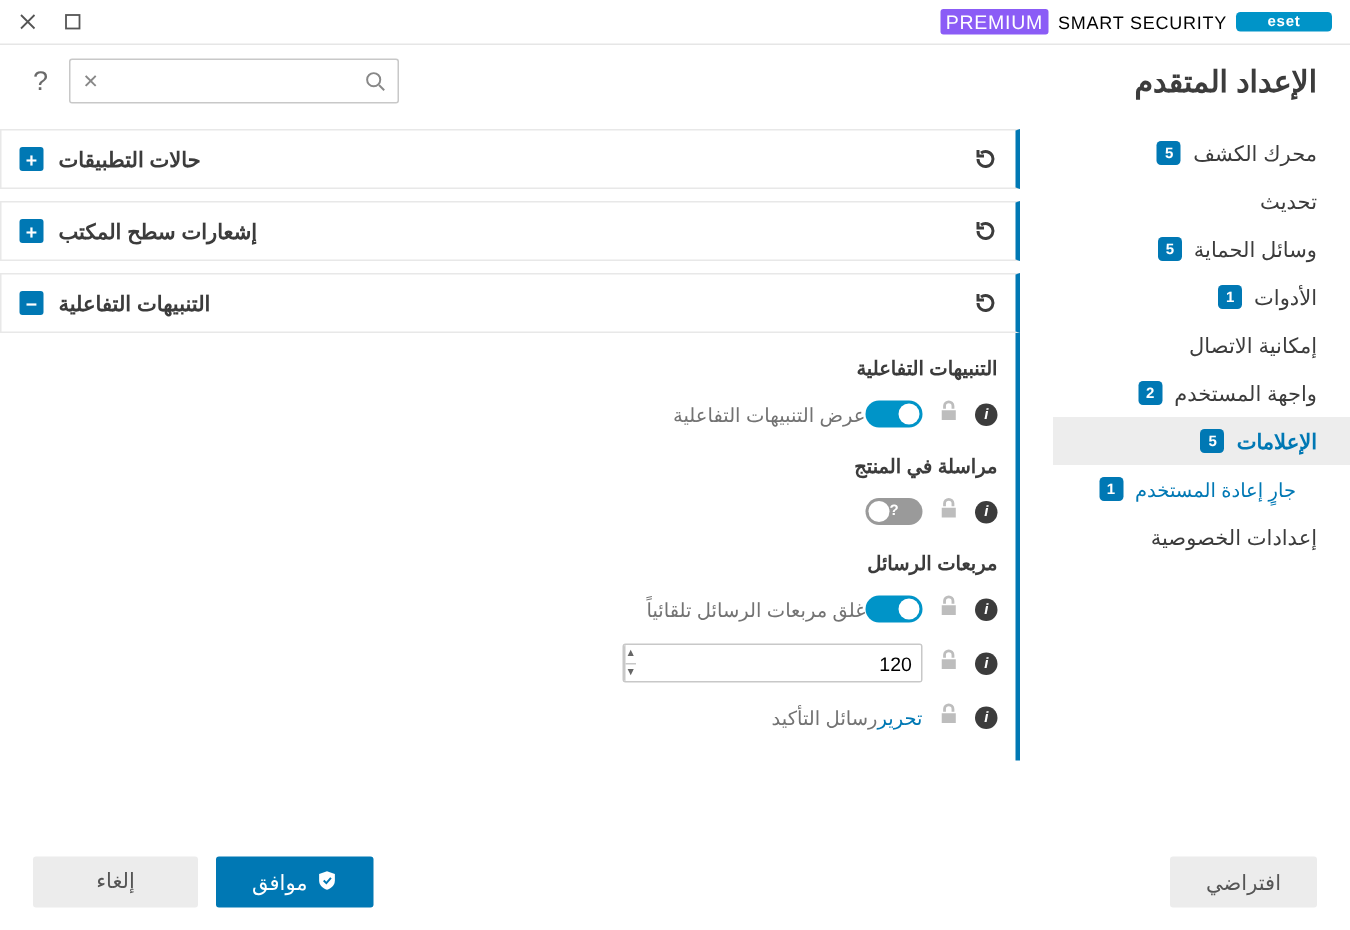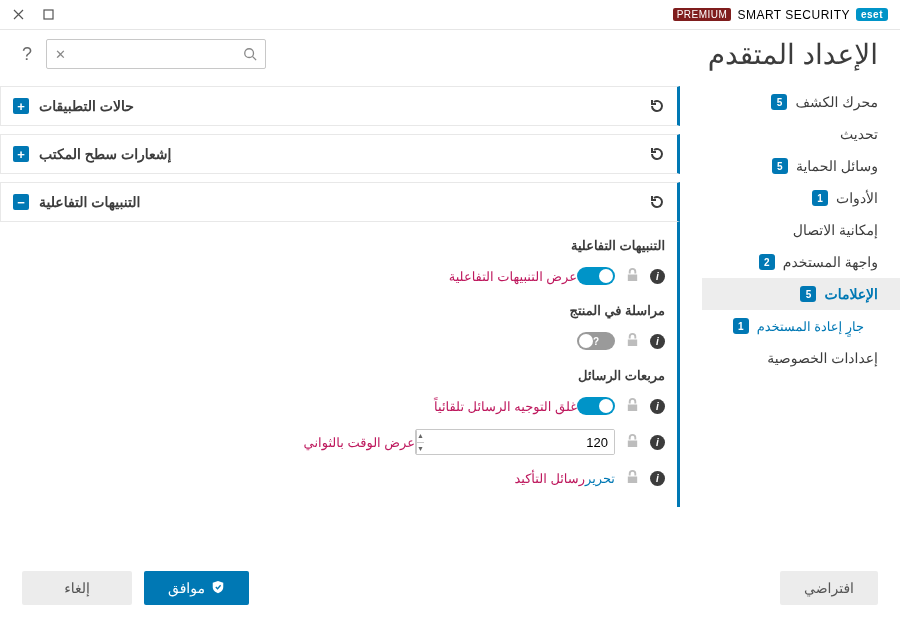--- a/index.html
+++ b/index.html
@@ -1,30 +1,30 @@
 <!DOCTYPE html>
 <html dir="rtl" lang="ar"><head>
 <meta charset="utf-8">
 <style>
 * { margin: 0; padding: 0; box-sizing: border-box; font-family: "Segoe UI", Tahoma, Arial, sans-serif; }
 body { width: 900px; height: 620px; background: #fff; color: #404040; overflow: hidden; position: relative; }
 
 
 .titlebar { height: 30px; display: flex; align-items: center; justify-content: space-between; padding: 0 12px; border-bottom: 1px solid #e6e6e6; }
 .titlebar-left { display: flex; align-items: center; gap: 6px; }
-.brand-eset { background: #0094c8; color: #fff; font-size: 10px; font-weight: 700; border-radius: 3px; padding: 1px 5px; letter-spacing: 0.5px; }
+.brand-eset { background: #0094c8; color: #fff; font-size: 10px; font-weight: 700; border-radius: 3px; padding: 1px 21px; letter-spacing: 0.5px; }
 .brand-text { font-size: 12px; color: #000000; letter-spacing: 0.5px; }
-.brand-premium { background: #7f1d1d; color: #fff; font-size: 10px; padding: 1px 4px; border-radius: 2px; letter-spacing: 0.5px; }
+.brand-premium { background: #8b5cf6; color: #fff; font-size: 13px; padding: 1px 4px; border-radius: 2px; letter-spacing: 0.5px; }
 .titlebar-right { display: flex; gap: 18px; }
 .winbtn { width: 12px; height: 12px; cursor: pointer; display: flex; align-items: center; justify-content: center; }
 .winbtn svg { width: 11px; height: 11px; stroke: #555; stroke-width: 1.2; fill: none; }
 
 
 .header { height: 48px; display: flex; align-items: center; justify-content: space-between; padding: 0 22px; }
-.header-title { font-size: 28px; color: #3c3c3c; font-weight: 400; }
+.header-title { font-size: 20px; color: #3c3c3c; font-weight: 700; }
 .header-tools { display: flex; align-items: center; gap: 14px; }
 .help-icon { font-size: 18px; color: #6a6a6a; cursor: pointer; }
 .searchbox { position: relative; width: 220px; height: 30px; border: 1px solid #c8c8c8; border-radius: 2px; display: flex; align-items: center; }
 .searchbox input { flex: 1; border: none; outline: none; height: 100%; padding: 0 28px 0 28px; font-size: 13px; background: transparent; }
 .searchbox .s-icon { position: absolute; right: 8px; top: 50%; transform: translateY(-50%); width: 14px; height: 14px; }
 .searchbox .s-clear { position: absolute; left: 8px; top: 50%; transform: translateY(-50%); font-size: 13px; color: #888; cursor: pointer; }
 
 
 .main { display: flex; height: 478px; }
 .sidebar { width: 198px; padding-top: 8px; }
@@ -40,21 +40,21 @@
 .panel-hdr { height: 40px; border: 1px solid #e8e8e8; border-right: 3px solid #0078b4; background: #fff; display: flex; align-items: center; justify-content: space-between; padding: 0 12px; cursor: pointer; }
 .panel-hdr-right { display: flex; align-items: center; gap: 10px; }
 .panel-title { font-size: 14px; color: #3c3c3c; font-weight: 600; }
 .exp-icon { width: 16px; height: 16px; background: #0078b4; color: #fff; display: flex; align-items: center; justify-content: center; font-size: 13px; font-weight: 700; border-radius: 2px; }
 .reset-icon { width: 16px; height: 16px; cursor: pointer; }
 .reset-icon svg { width: 16px; height: 16px; stroke: #3c3c3c; stroke-width: 2; fill: none; }
 
 .panel-body { border-right: 3px solid #0078b4; padding: 6px 0 12px 0; }
 .subsection { font-size: 13px; font-weight: 700; color: #3c3c3c; padding: 10px 12px 6px 12px; text-align: right; }
 .row { display: flex; align-items: center; justify-content: space-between; padding: 6px 12px; min-height: 34px; }
-.row-label { font-size: 13px; color: #be185d; text-align: right; flex: 1; }
+.row-label { font-size: 13px; color: #737373; text-align: right; flex: 1; }
 .row-ctrl { display: flex; align-items: center; gap: 10px; direction: ltr; }
 .row-ctrl-wrap { display: flex; align-items: center; gap: 10px; }
 .info-icon { width: 15px; height: 15px; background: #3c3c3c; color: #fff; border-radius: 50%; display: flex; align-items: center; justify-content: center; font-size: 10px; font-weight: 700; font-style: italic; cursor: pointer; }
 .lock-icon { color: #bdbdbd; }
 .lock-icon svg { width: 15px; height: 15px; fill: #bdbdbd; }
 
 
 .toggle { width: 38px; height: 18px; border-radius: 10px; position: relative; cursor: pointer; }
 .toggle.on { background: #0094c8; }
 .toggle.off { background: #9a9a9a; }
@@ -235,39 +235,38 @@
             <span class="info-icon">i</span>
             <div class="row-ctrl">
               <div class="toggle on">
                   <div class="knob"></div>
                 </div>
               <span class="lock-icon"><svg viewBox="0 0 16 16">
                     <path d="M8 1a4 4 0 0 1 4 4v2h-2V5a2 2 0 1 0-4 0v2H4V5a4 4 0 0 1 4-4zm-5 7h10v7H3z"></path>
                   </svg></span>
             </div>
           </div>
-          <span class="row-label">غلق التوجيه الرسائل تلقائياً</span>
+          <span class="row-label">غلق مربعات الرسائل تلقائياً</span>
         </div>
         <div class="row">
           <div class="row-ctrl-wrap">
             <span class="info-icon">i</span>
             <div class="row-ctrl">
               <div class="num-input">
                 <div class="num-spin">
                   <div>▲</div>
                   <div>▼</div>
                 </div>
                 <input type="text" value="120" style="">
               </div>
               <span class="lock-icon"><svg viewBox="0 0 16 16">
                     <path d="M8 1a4 4 0 0 1 4 4v2h-2V5a2 2 0 1 0-4 0v2H4V5a4 4 0 0 1 4-4zm-5 7h10v7H3z"></path>
                   </svg></span>
             </div>
           </div>
-          <span class="row-label">عرض الوقت بالثواني</span>
         </div>
         <div class="row">
           <div class="row-ctrl-wrap">
             <span class="info-icon">i</span>
             <div class="row-ctrl">
               <span class="edit-link">تحرير</span>
               <span class="lock-icon"><svg viewBox="0 0 16 16">
                     <path d="M8 1a4 4 0 0 1 4 4v2h-2V5a2 2 0 1 0-4 0v2H4V5a4 4 0 0 1 4-4zm-5 7h10v7H3z"></path>
                   </svg></span>
             </div>

